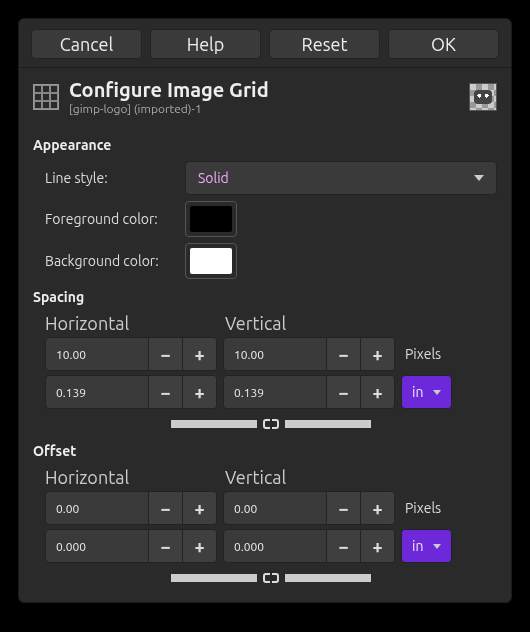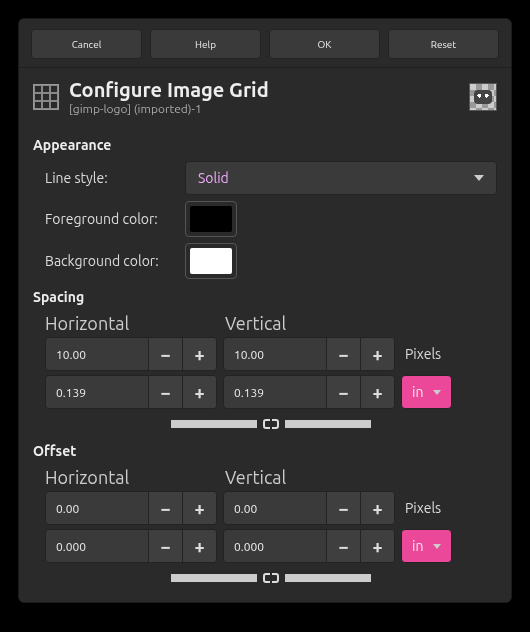--- a/index.html
+++ b/index.html
@@ -21,21 +21,21 @@
     padding: 10px 12px 8px 12px;
     border-bottom: 1px solid #1e1e1e;
   }
   .btn {
     flex: 1;
     background: #3a3a3a;
     border: 1px solid #232323;
     border-radius: 4px;
     color: #eee;
     height: 30px;
-    font-size: 10px;
+    font-size: 18px;
     display: flex;
     align-items: center;
     justify-content: center;
     cursor: pointer;
   }
   .btn.active { background: #555; }
   .header {
     display: flex;
     align-items: center;
     padding: 10px 14px 6px 14px;
@@ -131,21 +131,21 @@
     align-items: center;
     justify-content: center;
     cursor: pointer;
     color: #ddd;
     font-size: 18px;
     font-weight: 600;
     background: #3f3f3f;
   }
   .unit-label { font-size: 14px; color: #ddd; margin-left: 4px; }
   .unit-select {
-    background: #ec4899;
+    background: #6d28d9;
     border: 1px solid #232323;
     border-radius: 4px;
     height: 34px;
     display: flex;
     align-items: center;
     padding: 0 10px;
     gap: 10px;
     cursor: pointer;
     color: #eee;
     font-size: 14px;
@@ -184,22 +184,22 @@
   .indent { padding-left: 12px; }
 </style>
 </head>
 <body>
 
 <div class="dialog">
 
   <div class="toolbar">
     <div class="btn">Cancel</div>
     <div class="btn">Help</div>
+    <div class="btn">Reset</div>
     <div class="btn">OK</div>
-    <div class="btn">Reset</div>
   </div>
 
   <div class="header">
     <div class="grid-icon">
       <div></div>
         <div></div>
         <div></div>
       <div></div>
         <div></div>
         <div></div>

